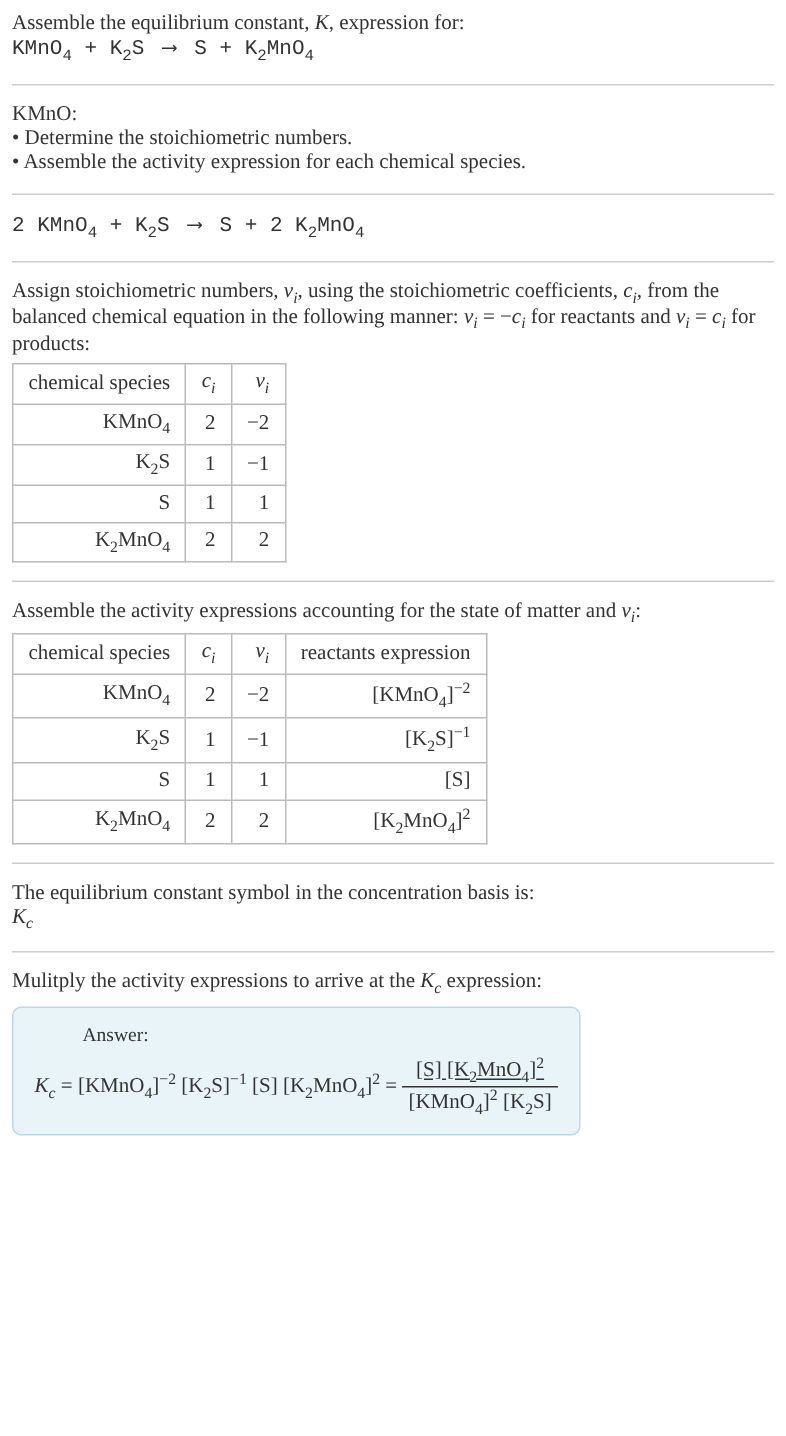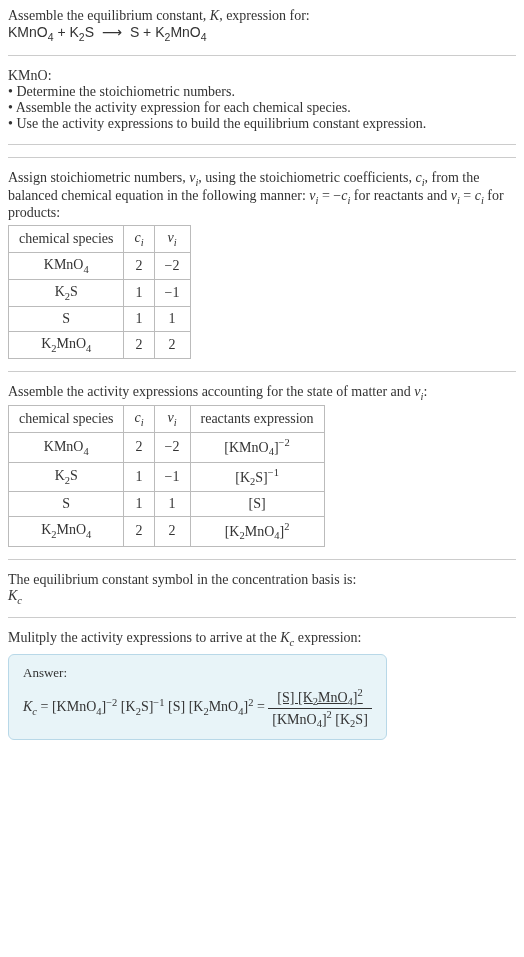--- a/index.html
+++ b/index.html
@@ -17,57 +17,58 @@
     }
     .section {
       margin-bottom: 4px;
     }
     .hr {
       border: none;
       border-top: 1px solid #ccc;
       margin: 12px 0;
     }
     .equation {
-      font-family: Liberation Sans, sans-serif;
+      font-family: Liberation Mono, monospace;
     }
     sub {
       font-size: 0.75em;
       vertical-align: sub;
     }
     sup {
       font-size: 0.75em;
       vertical-align: super;
     }
     .italic {
       font-style: italic;
     }
     table {
       border-collapse: collapse;
       margin-top: 4px;
     }
     th, td {
       border: 1px solid #bbb;
       padding: 4px 10px;
-      text-align: center;
+      text-align: right;
       font-weight: normal;
     }
     th {
       background: #fff;
     }
     .answer-box {
       background: #e8f4f8;
       border: 1px solid #b8d8e8;
       border-radius: 6px;
       padding: 10px 14px;
       margin-top: 6px;
       display: inline-block;
     }
     .answer-label {
       font-size: 13px;
       margin-bottom: 6px;
+      margin-left: 32px;
     }
     .frac {
       display: inline-block;
       vertical-align: middle;
       text-align: center;
     }
     .frac .num {
       display: block;
       border-bottom: 1px solid #333;
       padding: 0 4px;
@@ -95,26 +96,30 @@
     <span>S + K</span><sub>2</sub><span>MnO</span><sub>4</sub>
   </span>
 </div>
 
 <hr class="hr">
 
 <div class="section">
   <div>KMnO:</div>
   <div>• Determine the stoichiometric numbers.</div>
   <div>• Assemble the activity expression for each chemical species.</div>
-  <div>• Use the activity expressions to build the equilibrium constant expression.</div>
-</div>
-
-<hr class="hr">
-
-<div class="section">
+</div>
+
+<hr class="hr">
+
+<div class="section">
+  <span class="equation">
+    <span>2 KMnO</span><sub>4</sub><span> + K</span><sub>2</sub><span>S</span>
+    <span class="arrow">⟶</span>
+    <span>S + 2 K</span><sub>2</sub><span>MnO</span><sub>4</sub>
+  </span>
 </div>
 
 <hr class="hr">
 
 <div class="section">
   <span>Assign stoichiometric numbers, </span><span class="italic">ν</span><sub class="italic">i</sub><span>, using the stoichiometric coefficients, </span><span class="italic">c</span><sub class="italic">i</sub><span>, from the balanced chemical equation in the following manner: </span><span class="italic">ν</span><sub class="italic">i</sub><span> = −</span><span class="italic">c</span><sub class="italic">i</sub><span> for reactants and </span><span class="italic">ν</span><sub class="italic">i</sub><span> = </span><span class="italic">c</span><sub class="italic">i</sub><span> for products:</span>
 
   <table>
     <tbody>
         <tr>

